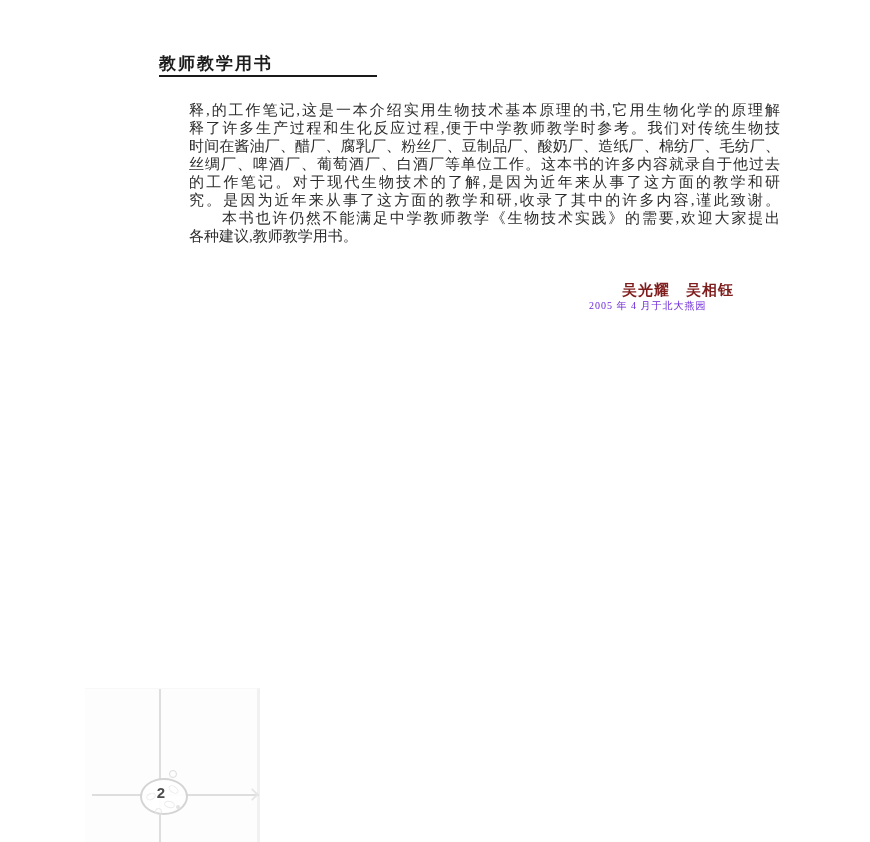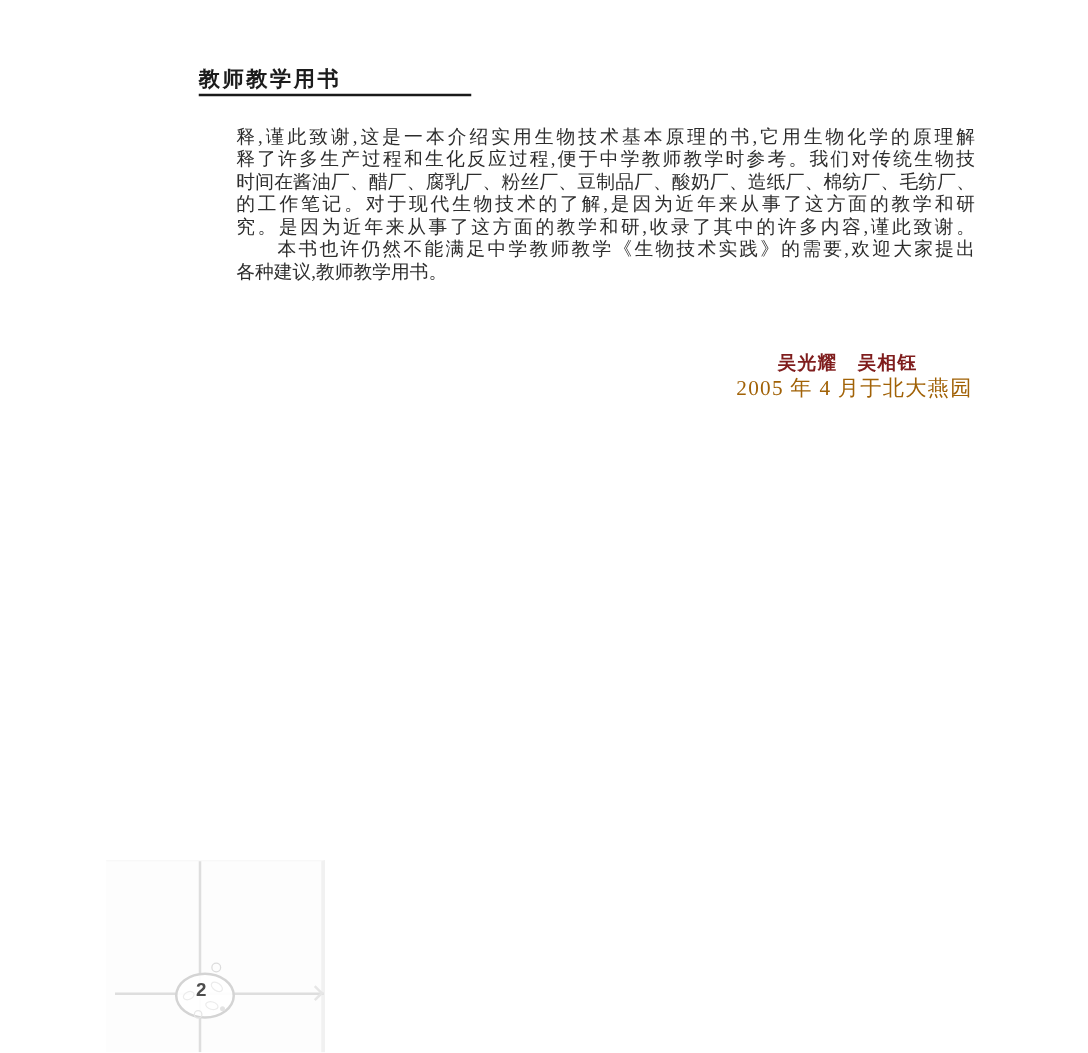--- a/index.html
+++ b/index.html
@@ -69,23 +69,23 @@
     top: 281px;
     font-size: 15px;
     font-weight: bold;
     letter-spacing: 1px;
     color: #7f1d1d;
   }
   .sig-date {
     position: absolute;
     left: 577px;
     top: 299px;
-    font-size: 17px;
+    font-size: 10px;
     letter-spacing: 1px;
-    color: #a16207;
+    color: #6d28d9;
   }
 
   
   .corner-rect {
     position: absolute;
     left: 73px;
     top: 688px;
     width: 172px;
     height: 154px;
     background: #fdfdfd;
@@ -178,23 +178,24 @@
 </style>
 </head>
 <body>
 
 <div class="page">
 
   <div class="header-title">教师教学用书</div>
   <div class="header-rule"></div>
 
   <div class="body-block">
-    <div class="body-line">释,谨此致谢,这是一本介绍实用生物技术基本原理的书,它用生物化学的原理解</div>
+    <div class="body-line">释,的工作笔记,这是一本介绍实用生物技术基本原理的书,它用生物化学的原理解</div>
     <div class="body-line">释了许多生产过程和生化反应过程,便于中学教师教学时参考。我们对传统生物技</div>
     <div class="body-line">时间在酱油厂、醋厂、腐乳厂、粉丝厂、豆制品厂、酸奶厂、造纸厂、棉纺厂、毛纺厂、</div>
+    <div class="body-line">丝绸厂、啤酒厂、葡萄酒厂、白酒厂等单位工作。这本书的许多内容就录自于他过去</div>
     <div class="body-line">的工作笔记。对于现代生物技术的了解,是因为近年来从事了这方面的教学和研</div>
     <div class="body-line">究。是因为近年来从事了这方面的教学和研,收录了其中的许多内容,谨此致谢。</div>
     <div class="body-line indent">本书也许仍然不能满足中学教师教学《生物技术实践》的需要,欢迎大家提出</div>
     <div class="body-line last">各种建议,教师教学用书。</div>
   </div>
 
   <div class="sig-authors">吴光耀　吴相钰</div>
   <div class="sig-date">2005 年 4 月于北大燕园</div>
 
   <div class="corner-rect"></div>

